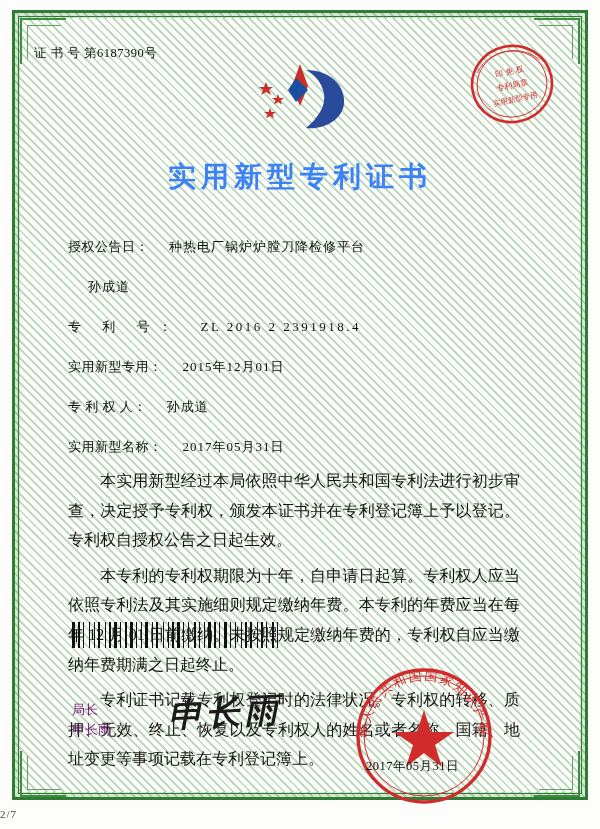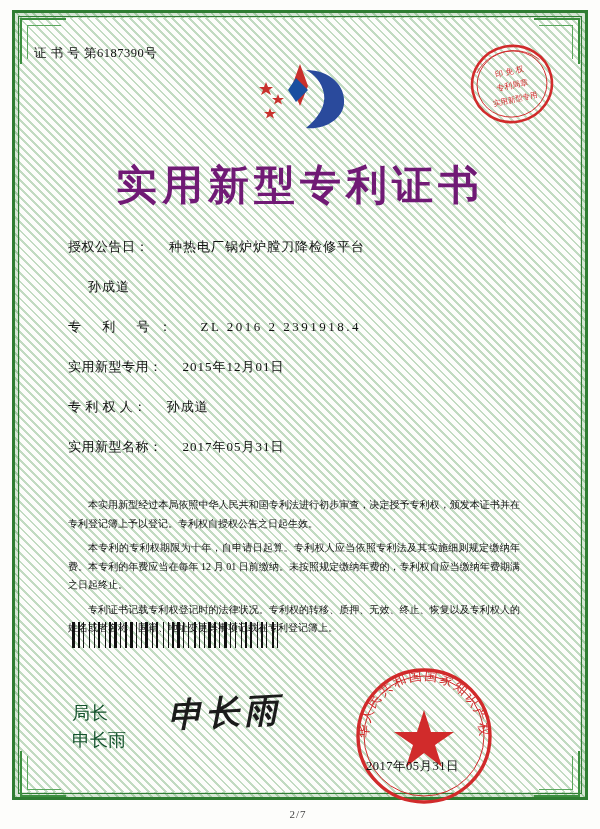--- a/index.html
+++ b/index.html
@@ -105,25 +105,25 @@
     right: 42px; top: 38px;
     width: 92px; height: 92px;
   }
 
   
   .title {
     position: absolute;
     top: 158px;
     left: 0; right: 0;
     text-align: center;
-    font-size: 41px;
+    font-size: 28px;
     font-weight: bold;
     letter-spacing: 5px;
     font-family: Liberation Mono, monospace;
-    color: #701a75;
+    color: #3b82f6;
   }
 
   
   .fields {
     position: absolute;
     left: 68px;
     top: 238px;
     width: 440px;
   }
   .field-row {
@@ -145,23 +145,23 @@
     letter-spacing: 1px;
   }
   .field-value.wide {
     letter-spacing: 2.5px;
   }
 
   
   .body {
     position: absolute;
     left: 68px;
-    top: 496px;
+    top: 466px;
     width: 452px;
-    font-size: 10px;
+    font-size: 16px;
     line-height: 1.85;
     text-align: justify;
     color: #151515;
   }
   .body p {
     margin: 0 0 6px 0;
     text-indent: 2em;
   }
 
   
@@ -177,23 +177,23 @@
     top: 0;
     bottom: 0;
     background: #111;
   }
 
   
   .sig-block {
     position: absolute;
     left: 72px;
     top: 700px;
-    font-size: 18px;
+    font-size: 13px;
     line-height: 1.5;
-    color: #14532d;
+    color: #701a75;
   }
   .handwriting {
     position: absolute;
     left: 168px;
     top: 690px;
     font-size: 34px;
     font-family: "DejaVu Serif", serif;
     font-style: italic;
     font-weight: bold;
     letter-spacing: 4px;
@@ -225,21 +225,21 @@
     top: 792px;
     text-align: center;
     font-size: 11px;
     color: #2f6fbf;
     letter-spacing: 1px;
   }
   .page-count {
     position: absolute;
     left: 0; right: 4px;
     top: 808px;
-    text-align: center;
+    text-align: left;
     font-size: 11px;
     color: #444;
     letter-spacing: 1px;
   }
 </style>
 </head>
 <body>
 
 <div class="page">
 

